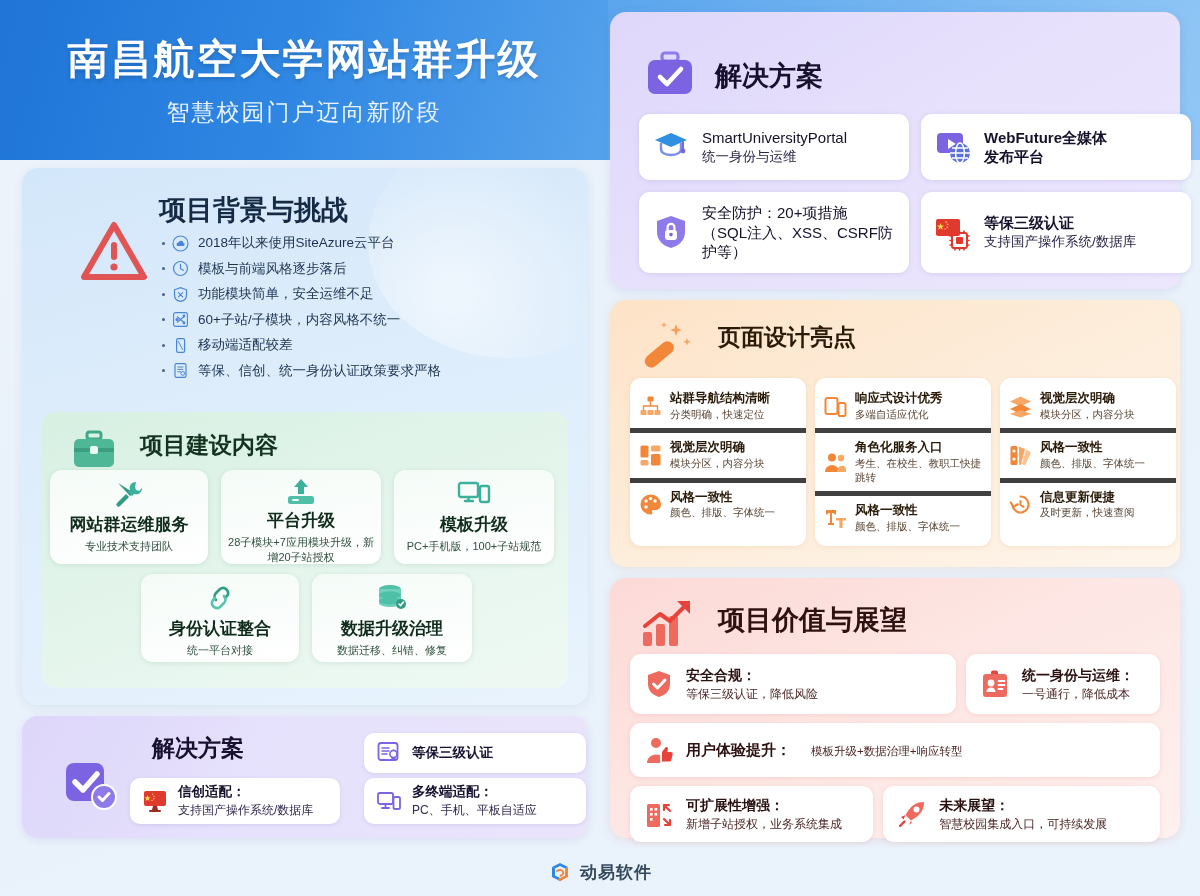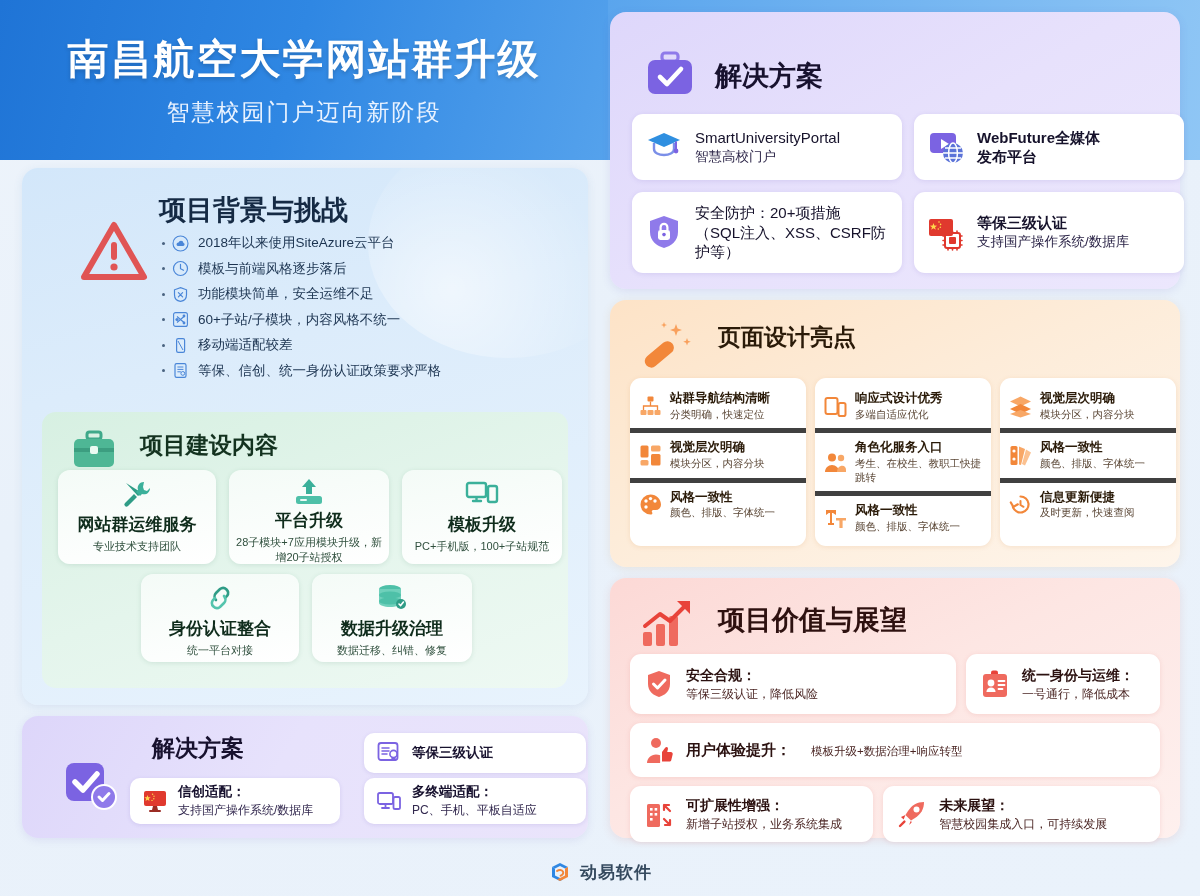--- a/index.html
+++ b/index.html
@@ -86,21 +86,21 @@
   .sol-chip .sc-txt .t2 { font-size:12px; color:#33294f; margin-top:1px; }
 
   
   .sol-tr {
     left:610px; top:12px; width:570px; height:277px;
     background:linear-gradient(150deg,#ded7fb 0%,#e7e1fc 50%,#ece7fd 100%);
     box-shadow:0 2px 10px rgba(90,70,180,.12);
   }
   .sol-tr .st-title { position:absolute; left:105px; top:46px; font-size:27px; font-weight:bold; color:#17112e; }
   .sol-tr .st-case { position:absolute; left:33px; top:38px; width:54px; height:52px; }
-  .sol-grid { position:absolute; left:22px; top:102px; display:grid; grid-template-columns:270px 270px; gap:12px 12px; }
+  .sol-grid { position:absolute; left:29px; top:102px; display:grid; grid-template-columns:270px 270px; gap:12px 12px; }
   .sol-card { background:#fff; border-radius:11px; box-shadow:0 1px 5px rgba(90,70,180,.13); display:flex; align-items:center; padding:11px 13px; min-height:66px;}
   .sol-card .scd-icon { width:38px; height:38px; margin-right:12px; flex:0 0 38px; }
   .sol-card .scd-t1 { font-size:15px; font-weight:bold; color:#16122b; line-height:1.3; }
   .sol-card .scd-t2 { font-size:13.5px; color:#2b2447; line-height:1.35; }
   .sol-card.plain .scd-t1{ font-weight:normal; }
 
   
   .design {
     left:610px; top:300px; width:570px; height:267px;
     background:linear-gradient(155deg,#fde3c7 0%,#fdecd9 45%,#fef5eb 100%);
@@ -230,21 +230,21 @@
     <div class="case-icon">
       <svg viewBox="0 0 48 44" width="48" height="44">
         <rect x="17" y="4" width="14" height="7" rx="2.5" fill="none" stroke="#3fa98a" stroke-width="3"></rect>
         <rect x="4" y="11" width="40" height="28" rx="5" fill="#4eb795"></rect>
         <rect x="4" y="20" width="40" height="4" fill="#3c9e80"></rect>
         <rect x="20" y="18" width="8" height="8" rx="2" fill="#eafaf2"></rect>
       </svg>
     </div>
     <div class="build-title">项目建设内容</div>
 
-    <div class="build-row" style="left:16px; top:58px;">
+    <div class="build-row" style="left:8px; top:58px;">
       <div class="build-card" style="width:158px;height:94px">
         <div class="bc-icon">
           <svg viewBox="0 0 34 30" width="34" height="30">
               <path d="M6 4l12 13 4-3z" fill="#2f9c86"></path>
               <path d="M24 3a6 6 0 00-6 8l-2 2 4 4 2-2a6 6 0 008-6l-3 3-3-1-1-3z" fill="#3bb09a"></path>
               <path d="M5 24l9-9 3 3-9 9a2 2 0 11-3-3z" fill="#2f9c86"></path>
             </svg>
         </div>
         <div class="bc-title">网站群运维服务</div>
         <div class="bc-sub">专业技术支持团队</div>
@@ -379,21 +379,21 @@
       <span class="scd-icon">
         <svg viewBox="0 0 38 38" width="38" height="38">
             <path d="M19 5L35 12 19 19 3 12z" fill="#2f8fe0"></path>
             <path d="M9 15v6c0 4 5 6 10 6s10-2 10-6v-6" fill="none" stroke="#7b8fe8" stroke-width="2.4"></path>
             <path d="M31 13.5v8" stroke="#7b63e2" stroke-width="2"></path>
             <circle cx="31" cy="23" r="2.4" fill="#7b63e2"></circle>
           </svg>
       </span>
       <span>
         <div class="scd-t1">SmartUniversityPortal</div>
-        <div class="scd-t2">智慧高校门户</div>
+        <div class="scd-t2">统一身份与运维</div>
       </span>
     </div>
     <div class="sol-card">
       <span class="scd-icon">
         <svg viewBox="0 0 38 38" width="38" height="38">
             <rect x="3" y="5" width="26" height="20" rx="4" fill="#7b63e2"></rect>
             <path d="M14 11l8 5-8 5z" fill="#fff"></path>
             <circle cx="26" cy="25" r="10" fill="#5b73d8"></circle>
             <ellipse cx="26" cy="25" rx="4.4" ry="10" fill="none" stroke="#fff" stroke-width="1.5"></ellipse>
             <path d="M16 25h20M18 20h16M18 30h16" stroke="#fff" stroke-width="1.3"></path>

